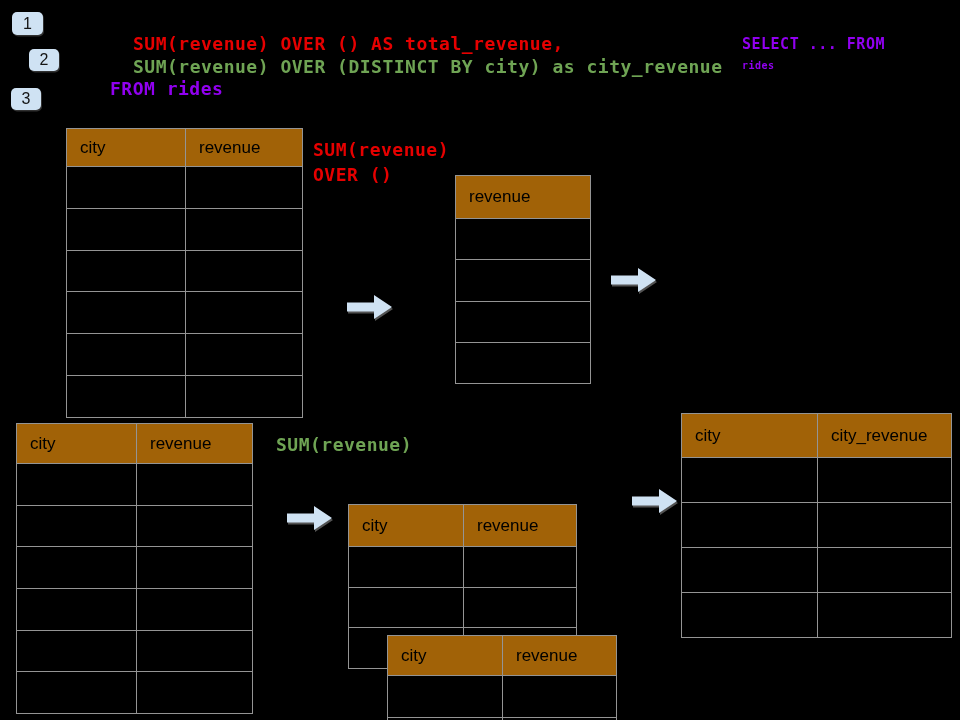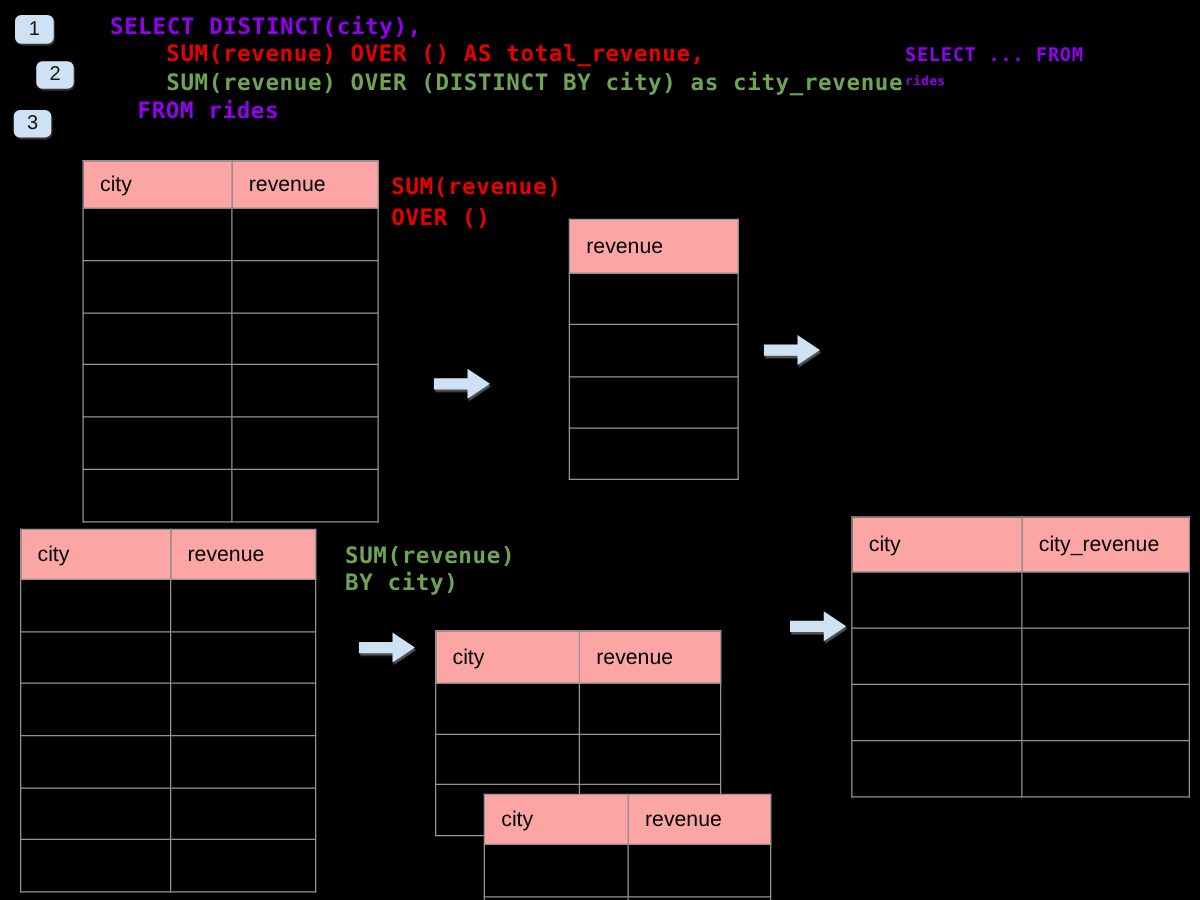--- a/index.html
+++ b/index.html
@@ -23,21 +23,21 @@
   
   .badge{
     position:absolute;background:#cfe2f3;border-radius:5px;
     display:flex;align-items:center;justify-content:center;
     color:#151515;font-size:16px;box-shadow:1px 1.5px 0 rgba(90,90,90,.55);
   }
   
   table.tbl{position:absolute;border-collapse:collapse;table-layout:fixed;}
   .tbl th,.tbl td{border:1.5px solid #949494;}
   .tbl th{
-    background:#fca5a5;color:#000;font-weight:normal;text-align:left;
+    background:#a16207;color:#000;font-weight:normal;text-align:left;
     font-size:17px;padding:0 0 0 13px;vertical-align:middle;
   }
   .tbl td{background:#000;}
   
   .arrow{position:absolute;filter:drop-shadow(1.5px 2px 0 rgba(110,110,110,.75));}
 </style>
 </head>
 <body>
 
 <div id="canvas">
@@ -45,38 +45,36 @@
   <div class="badge" style="left:12px;top:12px;width:31px;height:23px">
     <span>1</span>
   </div>
   <div class="badge" style="left:29px;top:49px;width:30px;height:22px">
     <span>2</span>
   </div>
   <div class="badge" style="left:11px;top:88px;width:30px;height:22px">
     <span>3</span>
   </div>
 
-  <div class="code c-purple" style="left:88px;top:12px">SELECT DISTINCT(city),</div>
   <div class="code c-red" style="left:133px;top:34px">SUM(revenue) OVER () AS total_revenue,</div>
   <div class="code c-green" style="left:133px;top:57px">SUM(revenue) OVER (DISTINCT BY city) as city_revenue</div>
   <div class="code c-purple" style="left:110px;top:79px">FROM rides</div>
 
-  <div class="ann" style="left:724px;top:34px">
+  <div class="ann" style="left:742px;top:34px">
     <div class="code-line c-purple" style="font-size:15px;line-height:21px">SELECT ... FROM</div>
     <div class="code-line c-purple" style="font-size:10px;line-height:21px">rides</div>
   </div>
 
   <div class="ann" style="left:313px;top:137px">
     <div class="code-line c-red" style="line-height:25px">SUM(revenue)</div>
     <div class="code-line c-red" style="line-height:25px">OVER ()</div>
   </div>
 
   <div class="ann" style="left:276px;top:434px">
     <div class="code-line c-green" style="line-height:22px">SUM(revenue)</div>
-    <div class="code-line c-green" style="line-height:22px">BY city)</div>
   </div>
 
   <table class="tbl" style="left:66px;top:128px;width:237px">
     <colgroup>
         <col style="width:119px">
         <col>
       </colgroup>
     <thead>
       <tr style="height:38px">
         <th>city</th>

